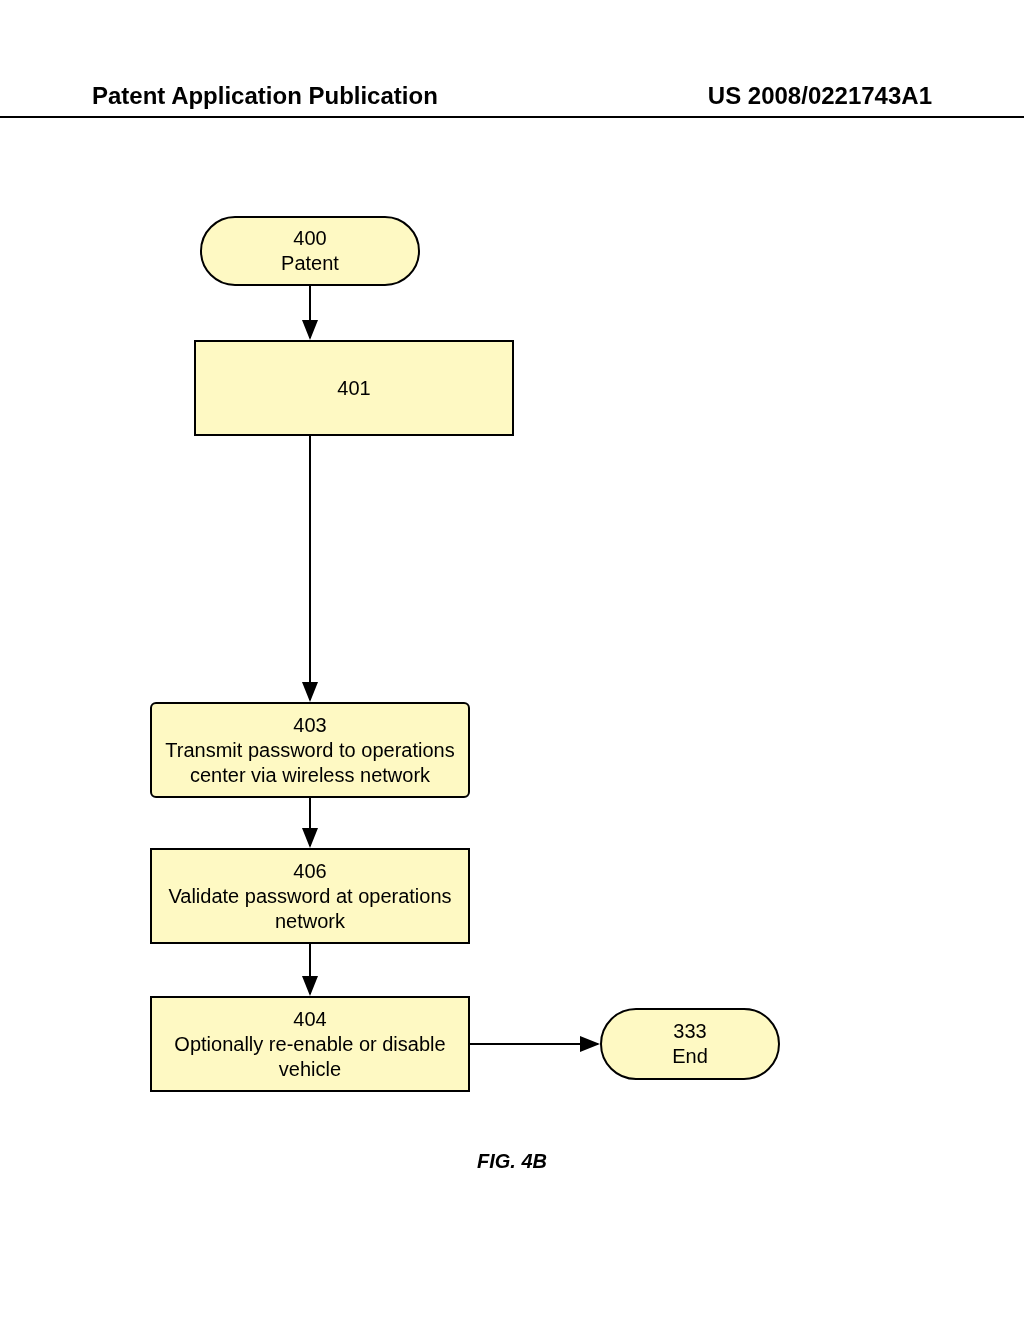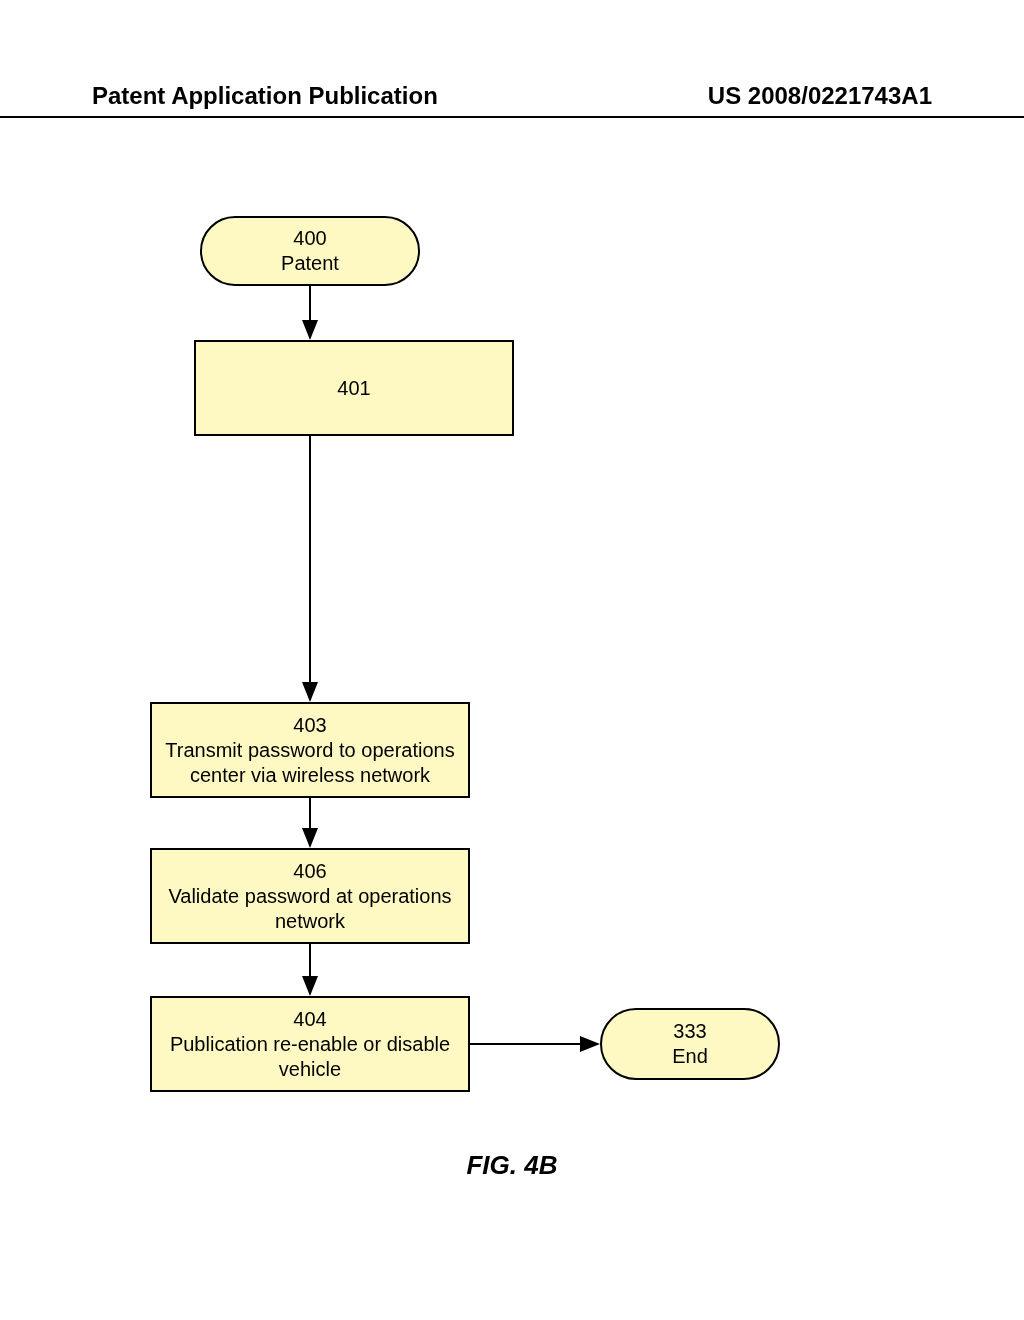--- a/index.html
+++ b/index.html
@@ -46,21 +46,21 @@
     border-radius: 36px;
   }
   .process {
     border: 2px solid #000;
   }
   .node .num { display: block; }
   .figlabel {
     position: absolute;
     font-weight: bold;
     font-style: italic;
-    font-size: 26px;
+    font-size: 20px;
     text-align: center;
   }
   svg.arrows {
     position: absolute;
     top: 0; left: 0;
     width: 1024px; height: 1320px;
     pointer-events: none;
   }
 </style>
 </head>
@@ -75,33 +75,33 @@
 
   <div class="node terminator" style="left:200px; top:216px; width:220px; height:70px;">
     <span class="num">400</span>
     <span>Patent</span>
   </div>
 
   <div class="node process" style="left:150px; top:340px; width:320px; height:96px;margin-left:44px;">
     <span class="num">401</span>
   </div>
 
-  <div class="node process" style="left:150px; top:702px; width:320px; height:96px;">
+  <div class="node process" style="left:150px; top:702px; width:320px; height:96px;border-radius:6px;">
     <span class="num">403</span>
     <span>Transmit password to operations center via wireless network</span>
   </div>
 
   <div class="node process" style="left:150px; top:848px; width:320px; height:96px;align-items:center;">
     <span class="num">406</span>
     <span>Validate password at operations network</span>
   </div>
 
   <div class="node process" style="left:150px; top:996px; width:320px; height:96px;align-items:center;">
     <span class="num">404</span>
-    <span>Publication re-enable or disable vehicle</span>
+    <span>Optionally re-enable or disable vehicle</span>
   </div>
 
   <div class="node terminator" style="left:600px; top:1008px; width:180px; height:72px;">
     <span class="num">333</span>
     <span>End</span>
   </div>
 
   <svg class="arrows">
     <defs>
       <marker id="arrowhead" markerWidth="10" markerHeight="8" refX="9" refY="4" orient="auto">

